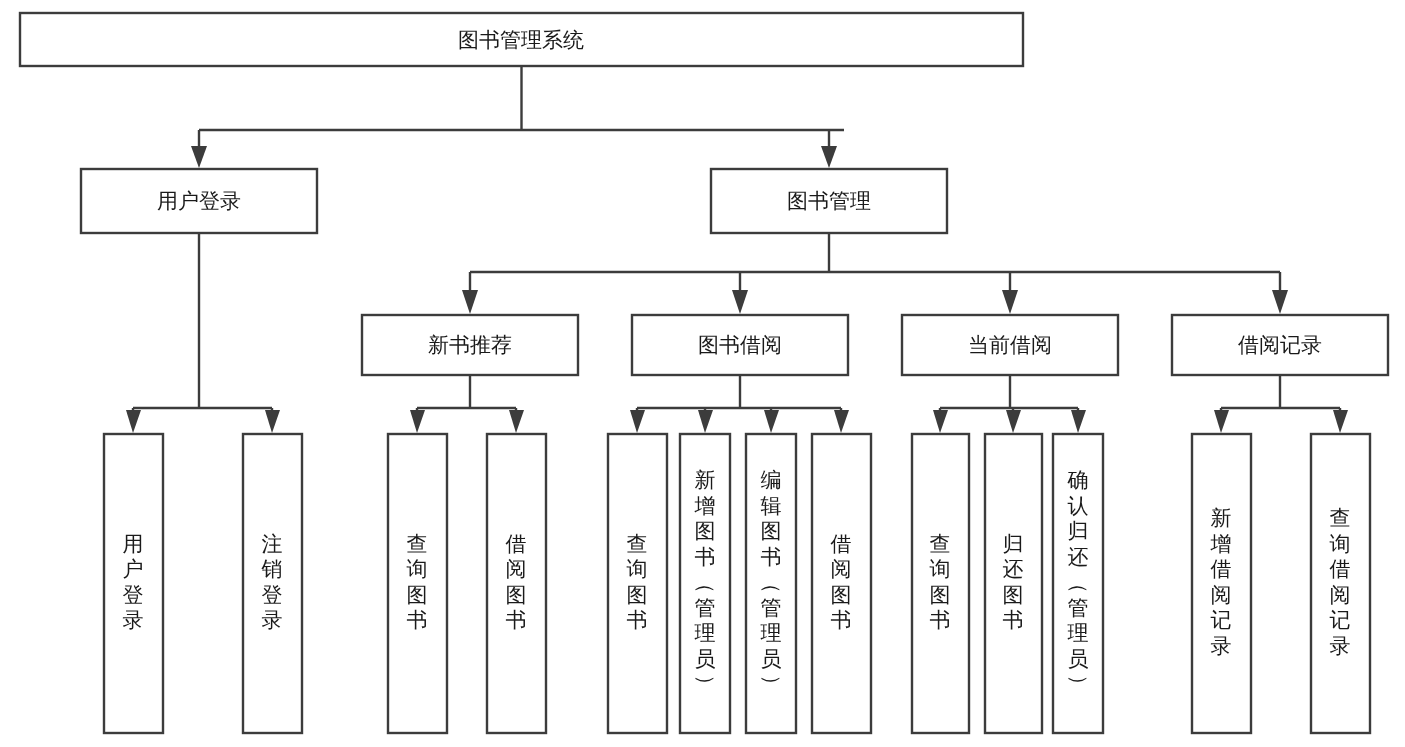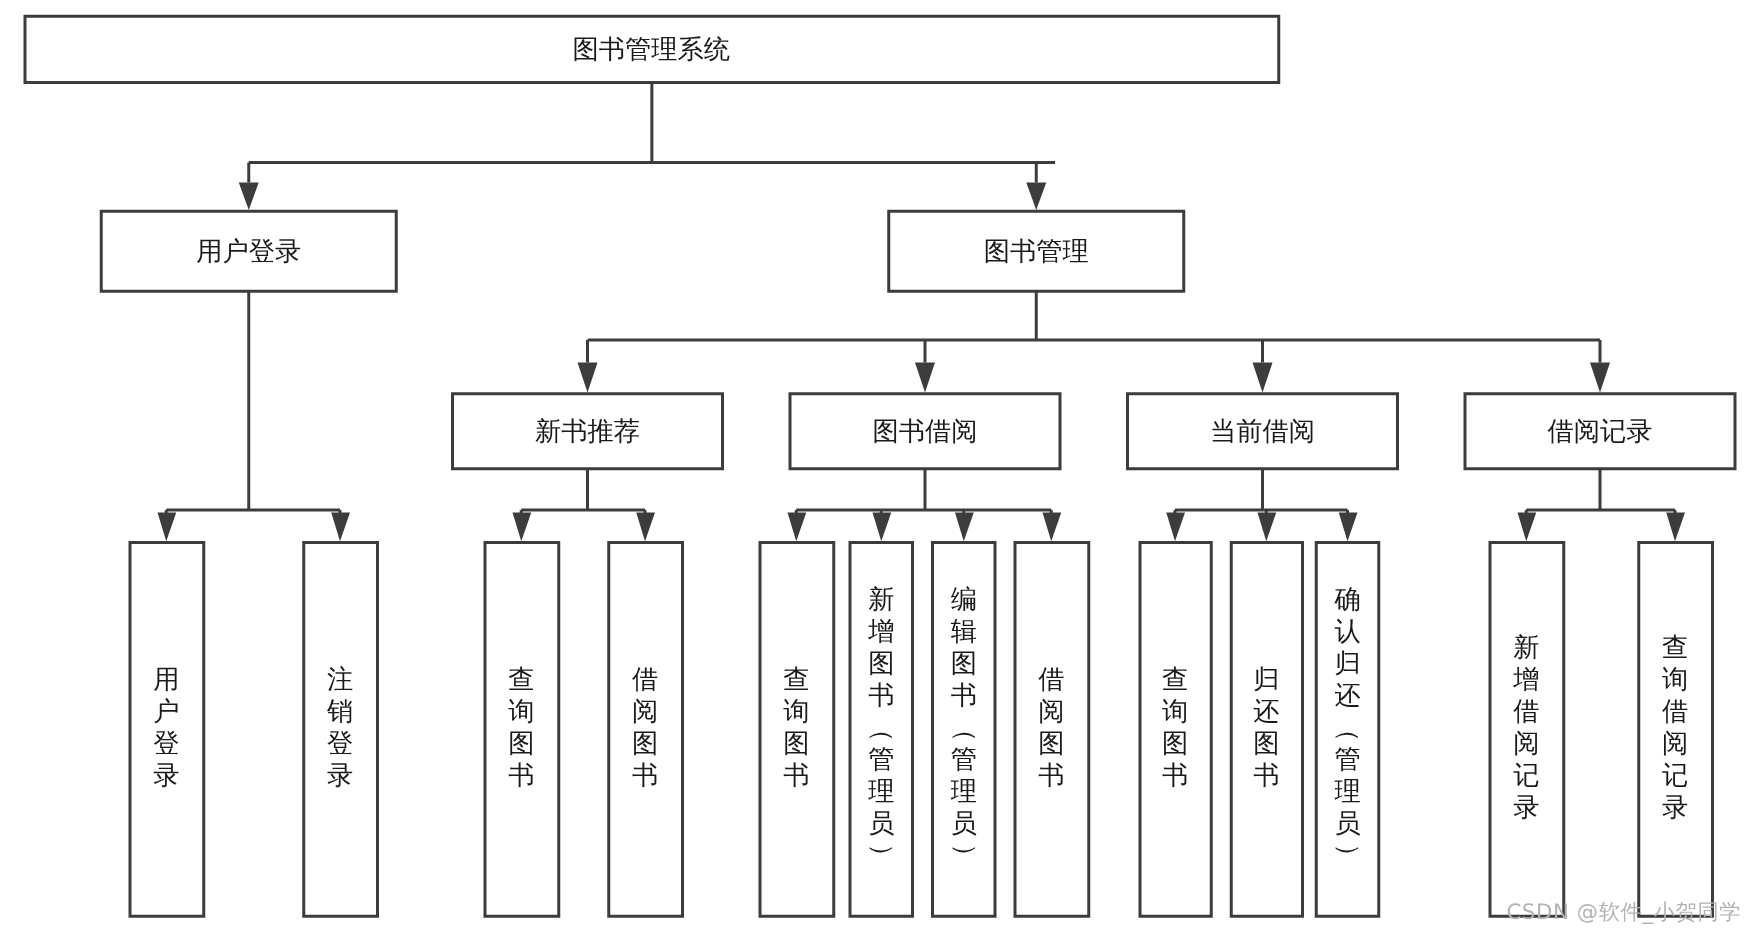--- a/index.html
+++ b/index.html
@@ -316,15 +316,14 @@
           <text class="node-label-vert" x="1340" y="544.75" dominant-baseline="middle">询</text>
           <text class="node-label-vert" x="1340" y="570.25" dominant-baseline="middle">借</text>
           <text class="node-label-vert" x="1340" y="595.75" dominant-baseline="middle">阅</text>
           <text class="node-label-vert" x="1340" y="621.25" dominant-baseline="middle">记</text>
           <text class="node-label-vert" x="1340" y="646.75" dominant-baseline="middle">录</text>
         </g>
     </g>
 
   </svg>
 
-  <div class="watermark">CSDN @软件_小贺同学</div>
 
 </div>
 
 </body></html>

